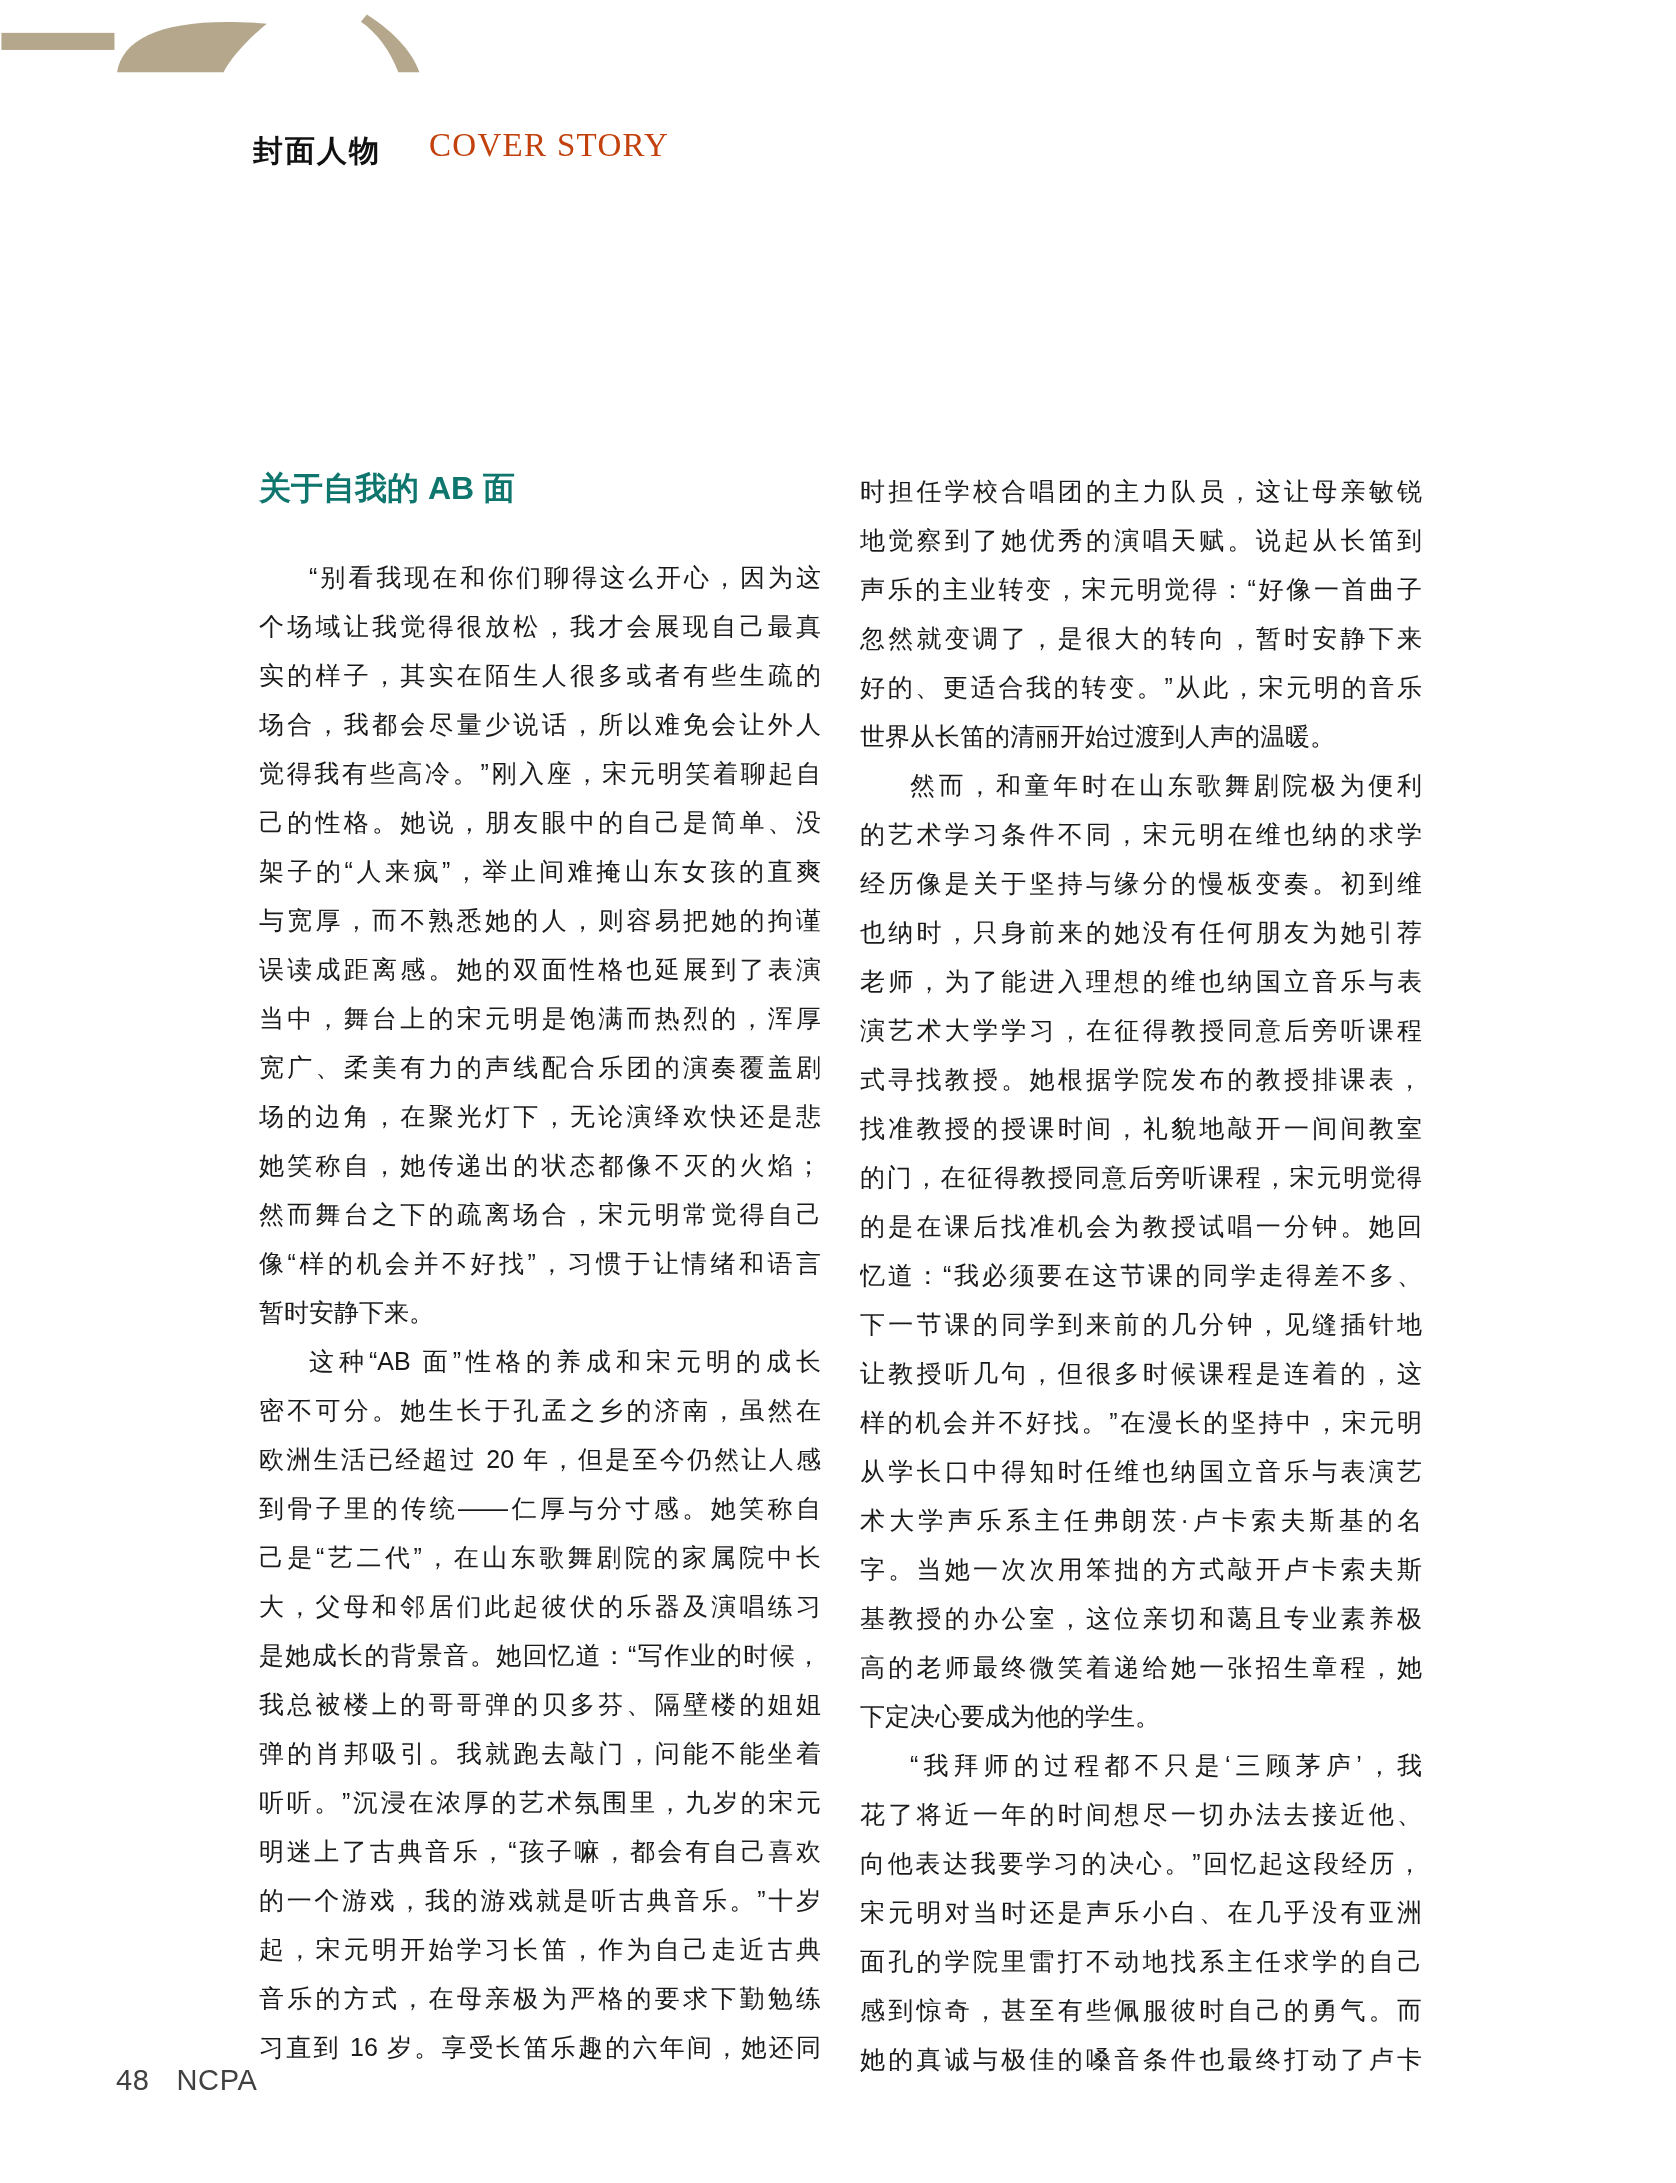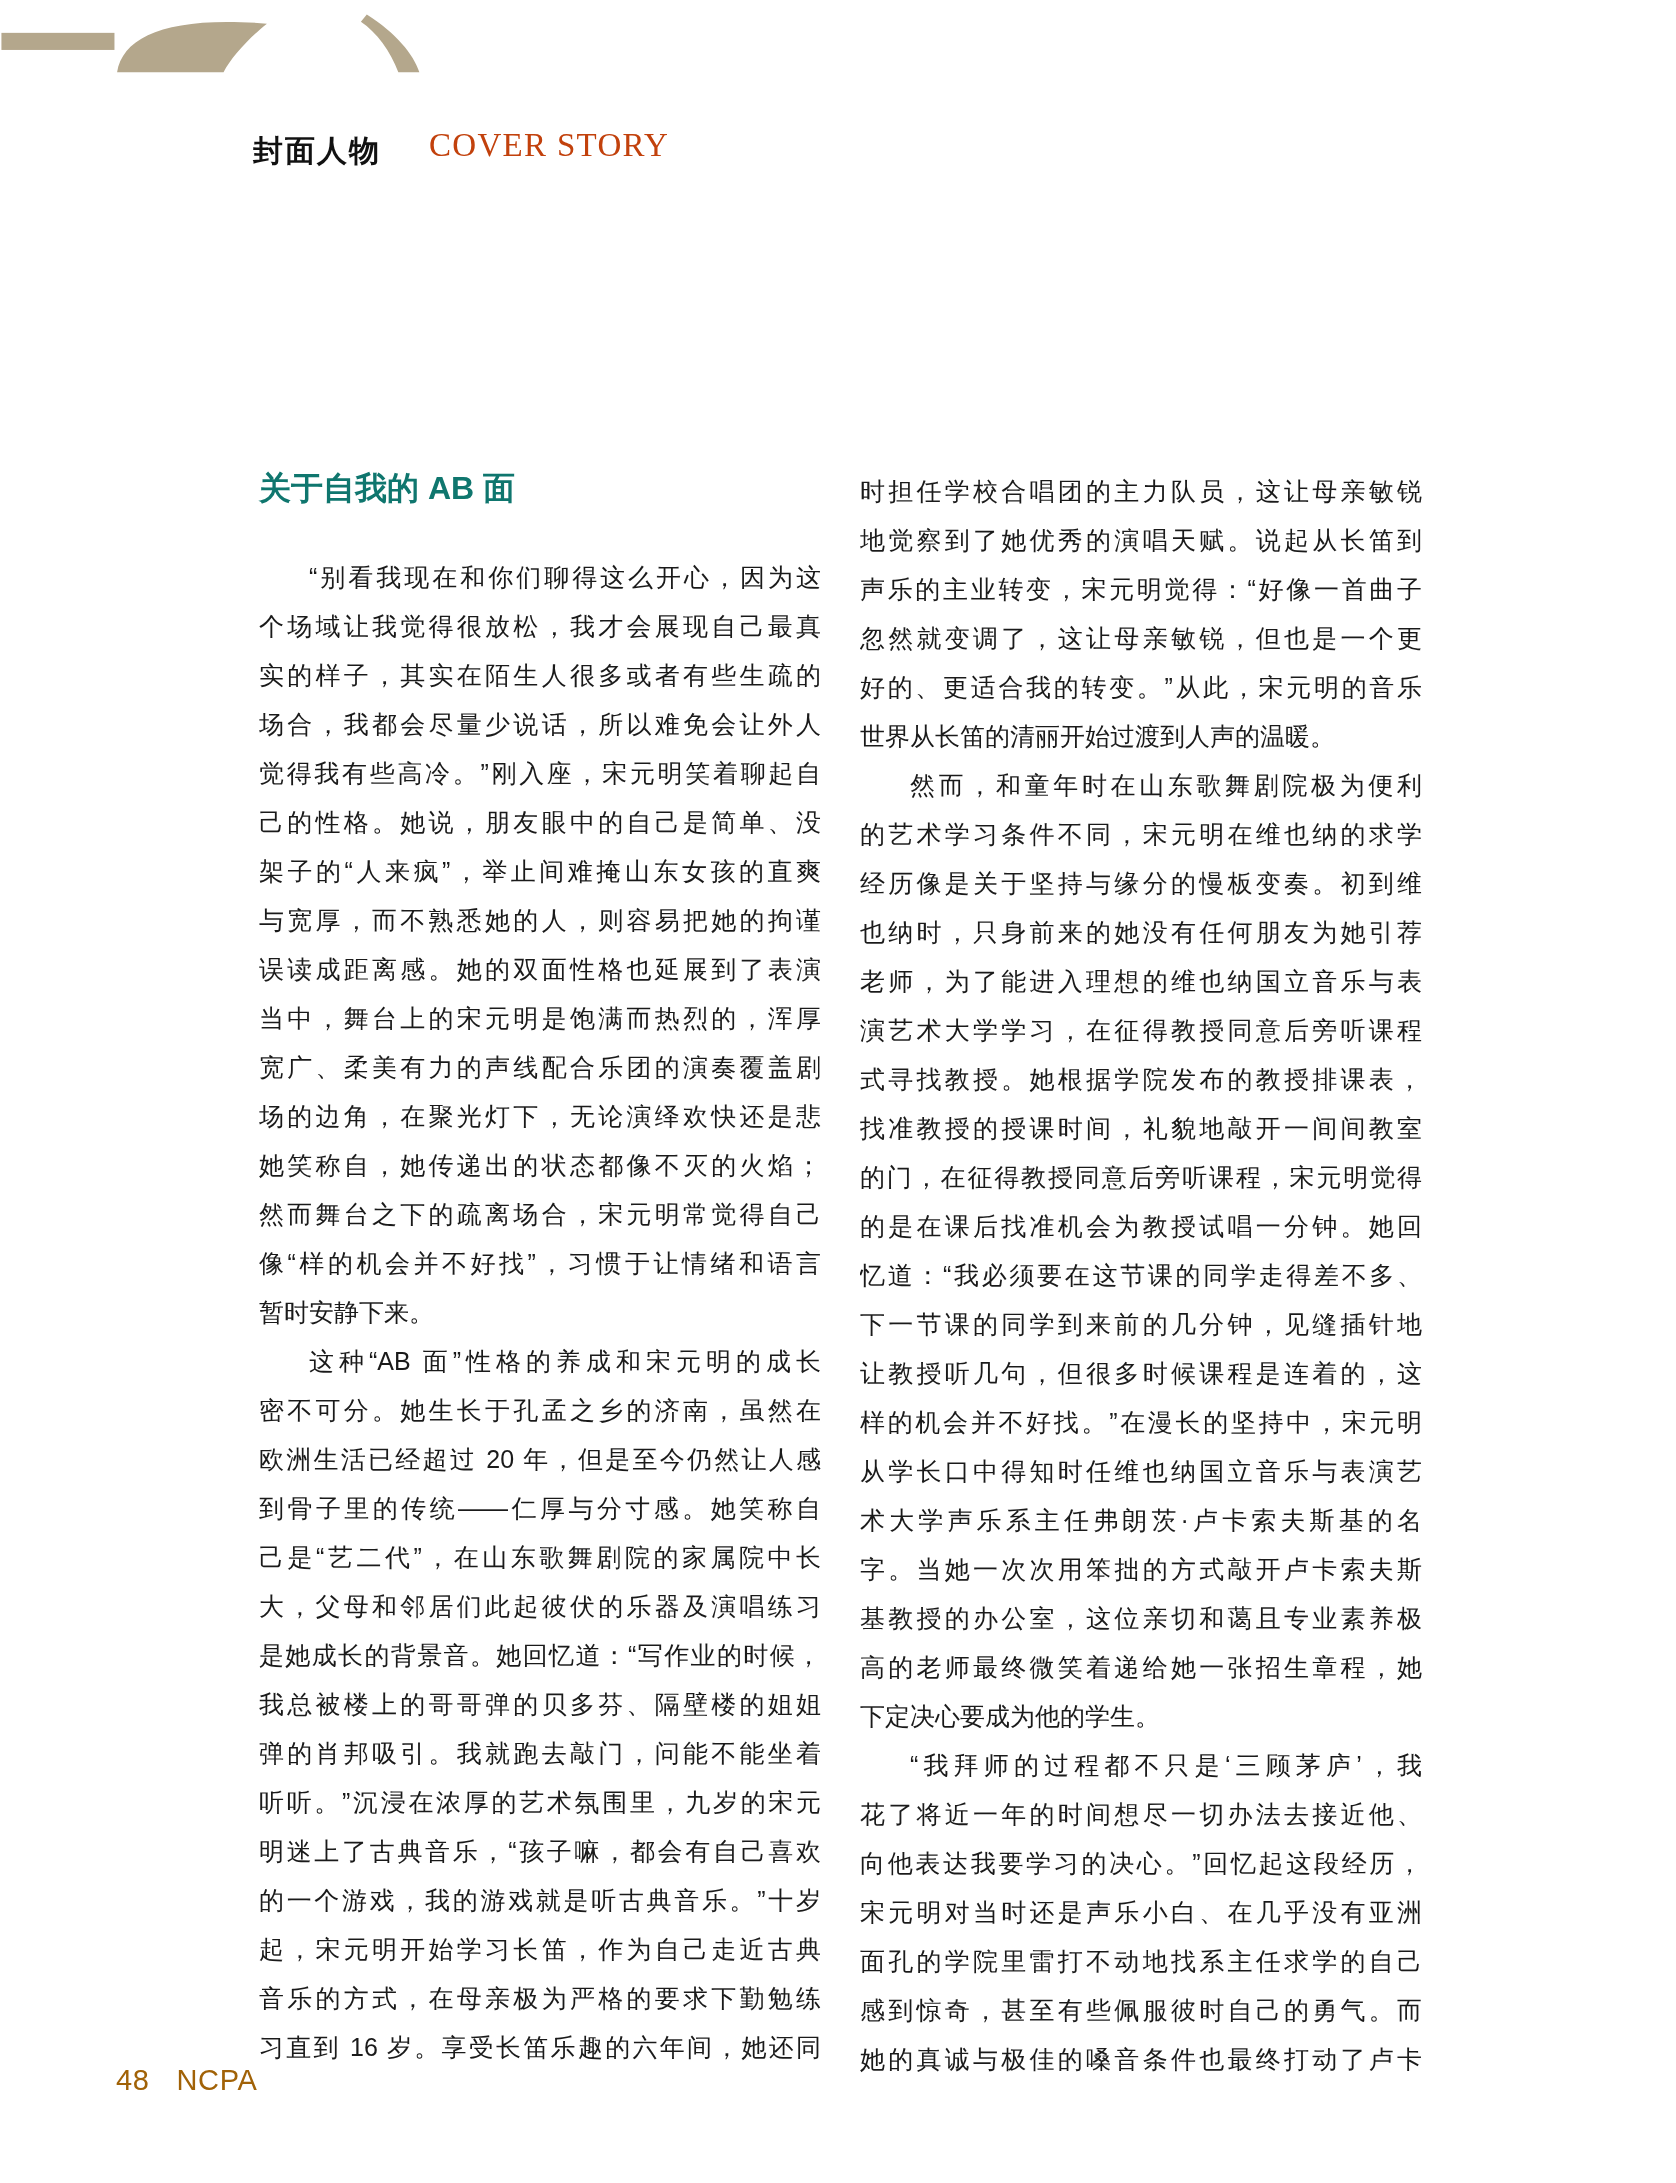--- a/index.html
+++ b/index.html
@@ -37,21 +37,21 @@
     height: 49px; line-height: 49px;
     font-size: 25px; color: var(--ink, #1a1a1a);
     text-align: justify; text-align-last: justify;
     text-justify: inter-character;
     overflow: hidden; white-space: normal;
   }
   .line.indent { text-indent: 50px; }
   .line.end { text-align-last: left; }
   .folio {
     position: absolute; left: 116px; top: 2064px;
-    font-size: 29px; font-weight: 500; letter-spacing: 0.7px; color: #a16207;
+    font-size: 29px; font-weight: 500; letter-spacing: 0.7px; color: #404040;
     white-space: nowrap;
   }
   .folio .brand { margin-left: 18px; }
 </style>
 </head>
 <body style="--accent: #b4a78c; --ink: #1a1a1a;">
 
 <div class="header-band">
   <svg class="header-svg" width="660" height="92" viewBox="0 150 1000 140" xmlns="http://www.w3.org/2000/svg">
     <rect class="accent" x="0" y="200" width="172" height="26"></rect>
@@ -94,21 +94,21 @@
     <div class="line">明迷上了古典音乐，“孩子嘛，都会有自己喜欢</div>
     <div class="line">的一个游戏，我的游戏就是听古典音乐。”十岁</div>
     <div class="line">起，宋元明开始学习长笛，作为自己走近古典</div>
     <div class="line">音乐的方式，在母亲极为严格的要求下勤勉练</div>
     <div class="line">习直到 16 岁。享受长笛乐趣的六年间，她还同</div>
   </div>
 <div class="col col-right">
     <div class="line">时担任学校合唱团的主力队员，这让母亲敏锐</div>
     <div class="line">地觉察到了她优秀的演唱天赋。说起从长笛到</div>
     <div class="line">声乐的主业转变，宋元明觉得：“好像一首曲子</div>
-    <div class="line">忽然就变调了，这让母亲敏锐，但也是一个更</div>
+    <div class="line">忽然就变调了，是很大的转向，暂时安静下来</div>
     <div class="line">好的、更适合我的转变。”从此，宋元明的音乐</div>
     <div class="line end">世界从长笛的清丽开始过渡到人声的温暖。</div>
     <div class="line indent">然而，和童年时在山东歌舞剧院极为便利</div>
     <div class="line">的艺术学习条件不同，宋元明在维也纳的求学</div>
     <div class="line">经历像是关于坚持与缘分的慢板变奏。初到维</div>
     <div class="line">也纳时，只身前来的她没有任何朋友为她引荐</div>
     <div class="line">老师，为了能进入理想的维也纳国立音乐与表</div>
     <div class="line">演艺术大学学习，在征得教授同意后旁听课程</div>
     <div class="line">式寻找教授。她根据学院发布的教授排课表，</div>
     <div class="line">找准教授的授课时间，礼貌地敲开一间间教室</div>

